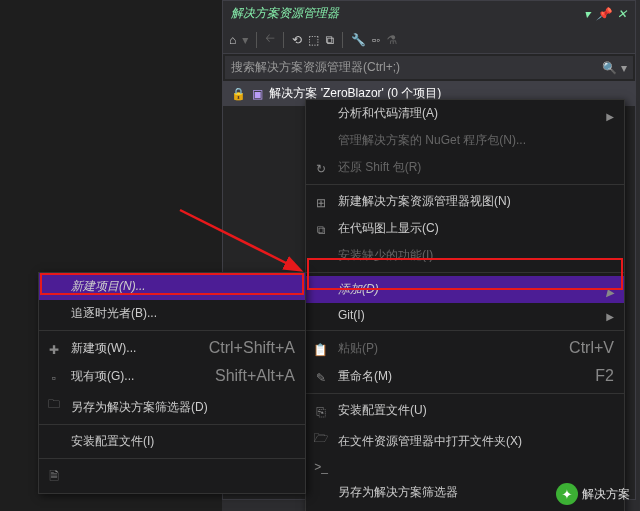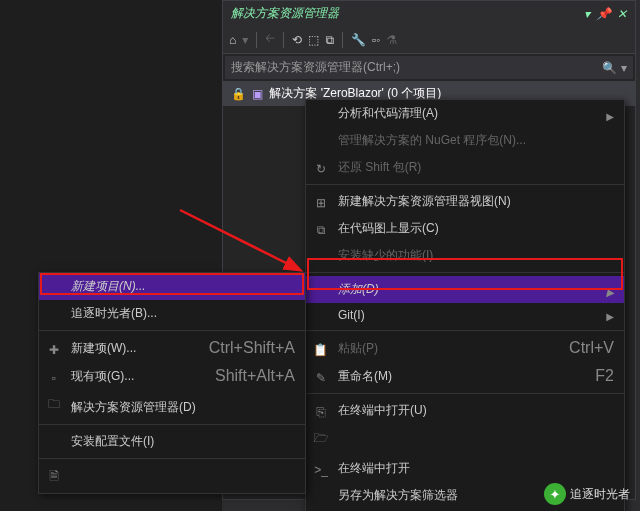--- a/index.html
+++ b/index.html
@@ -110,28 +110,28 @@
       <span class="mi-key">Ctrl+V</span>
     </div>
     <div class="menu-item">
       <span class="mi-icon">✎</span>
       <span class="mi-label">重命名(M)</span>
       <span class="mi-key">F2</span>
     </div>
     <div class="menu-sep"></div>
     <div class="menu-item">
       <span class="mi-icon">⎘</span>
-      <span class="mi-label">在终端中打开(U)</span>
+      <span class="mi-label">安装配置文件(U)</span>
     </div>
     <div class="menu-item">
       <span class="mi-icon">🗁</span>
+      <span class="mi-label">在文件资源管理器中打开文件夹(X)</span>
     </div>
     <div class="menu-item">
       <span class="mi-icon">&gt;_</span>
-      <span class="mi-label">在终端中打开</span>
     </div>
     <div class="menu-item">
       <span class="mi-icon"></span>
       <span class="mi-label">另存为解决方案筛选器</span>
     </div>
     <div class="menu-item">
       <span class="mi-icon"></span>
     </div>
   </div>
 
@@ -150,21 +150,21 @@
       <span class="mi-label">新建项(W)...</span>
       <span class="mi-key">Ctrl+Shift+A</span>
     </div>
     <div class="menu-item">
       <span class="mi-icon">▫</span>
       <span class="mi-label">现有项(G)...</span>
       <span class="mi-key">Shift+Alt+A</span>
     </div>
     <div class="menu-item">
       <span class="mi-icon">🗀</span>
-      <span class="mi-label">解决方案资源管理器(D)</span>
+      <span class="mi-label">另存为解决方案筛选器(D)</span>
     </div>
     <div class="menu-sep"></div>
     <div class="menu-item">
       <span class="mi-icon"></span>
       <span class="mi-label">安装配置文件(I)</span>
     </div>
     <div class="menu-sep"></div>
     <div class="menu-item">
       <span class="mi-icon">🗎</span>
     </div>
@@ -177,14 +177,14 @@
   <defs>
       <marker id="ah" markerWidth="10" markerHeight="10" refX="2" refY="3" orient="auto">
     <path d="M0,0 L0,6 L8,3 z" fill="#e7191b"></path>
       </marker>
     </defs>
   <line x1="10" y1="10" x2="120" y2="65" stroke="#e7191b" stroke-width="2.5" marker-end="url(#ah)"></line>
 </svg>
 
 <div class="watermark">
   <span class="wm-circle">✦</span>
-  <span>追逐时光者</span>
+  <span>解决方案</span>
 </div>
 
 </body></html>

